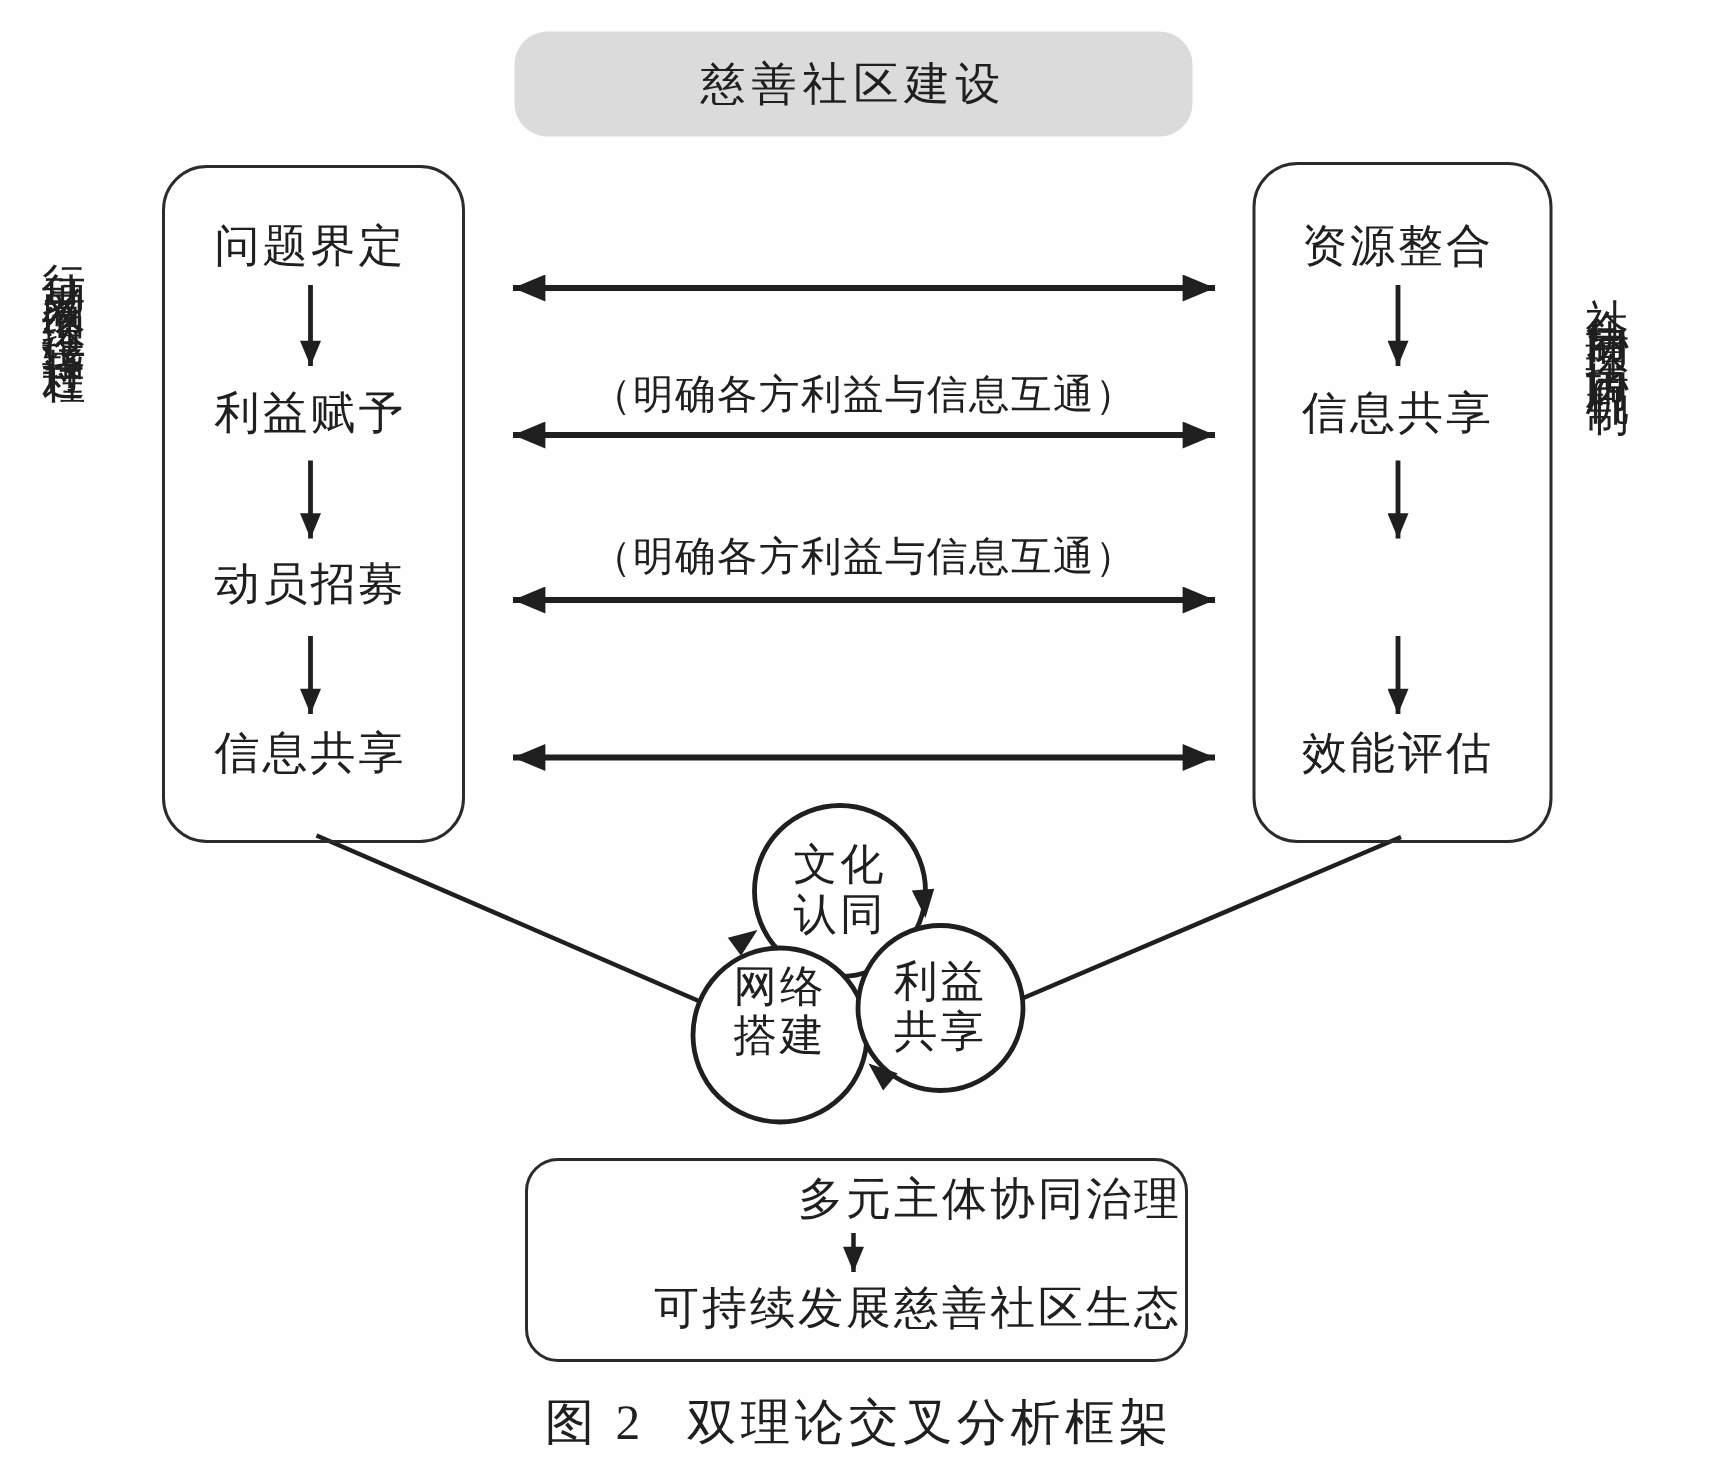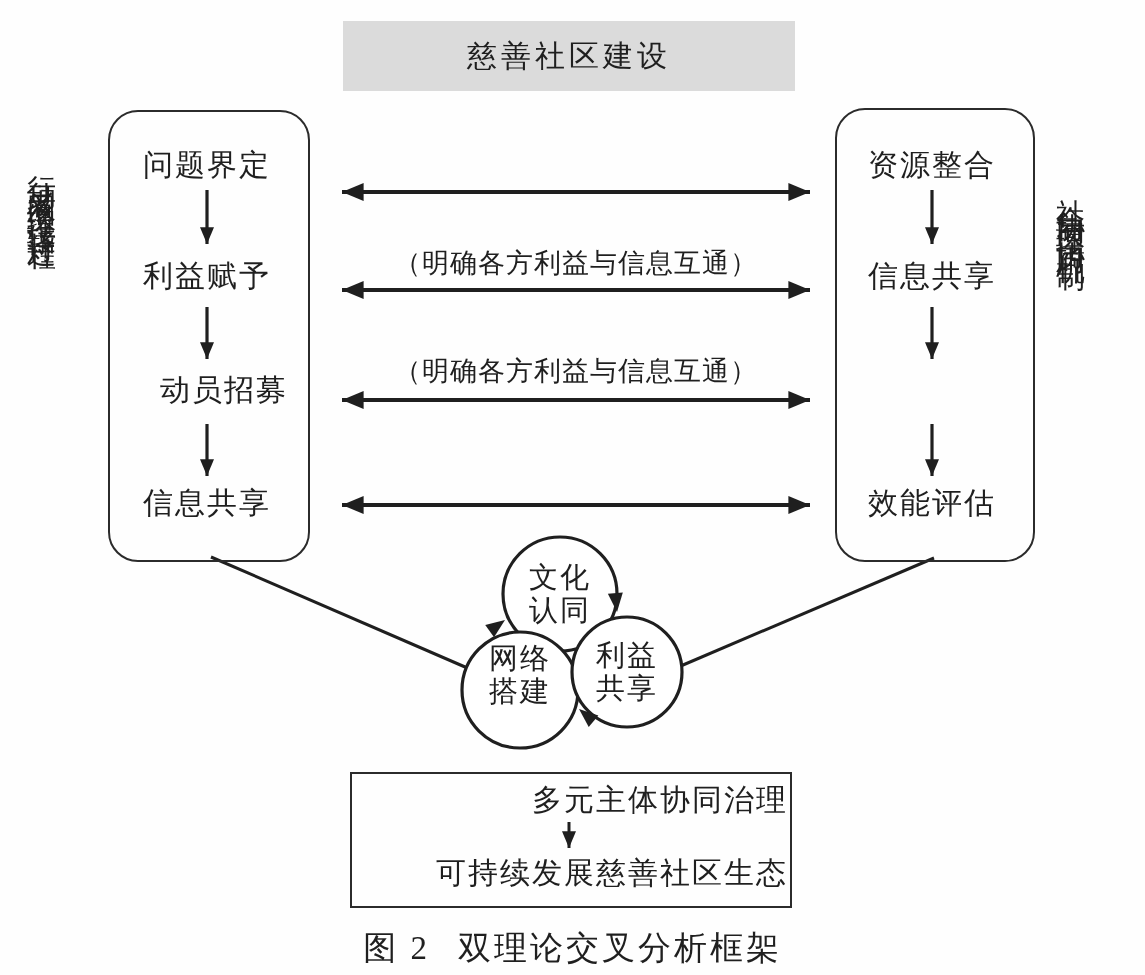--- a/index.html
+++ b/index.html
@@ -5,21 +5,21 @@
   html,body{
     margin:0; padding:0; background:#ffffff;
     font-family:"Liberation Serif","DejaVu Serif",serif;
     color:#1f1f1f;
   }
   .stage{
     position:relative; width:1145px; height:975px;
     background:#fefefe; overflow:hidden;
   }
   .stage > svg{ position:absolute; left:0; top:0; z-index:1; }
-  .abs{ position:absolute; z-index:2; }
+  .abs{ position:absolute; z-index:2;border-radius:22px; }
 
   
   .title-box{
     left:343px; top:21px; width:452px; height:70px;
     background:#dbdbdb; display:flex; align-items:center; justify-content:center;
     font-size:30px; letter-spacing:4px;
   }
 
   
   .v-label{
@@ -34,21 +34,21 @@
     border:2.5px solid #2b2b2b; border-radius:30px; background:transparent;
   }
   .round-box.left{ left:108px; top:110px; width:198px; height:448px; }
   .round-box.right{ left:835px; top:108px; width:196px; height:450px; }
 
   .step{
     width:198px; text-align:center; font-size:30px; line-height:34px; letter-spacing:2px;
   }
   .step.l{ left:108px; }
   .step.r{ left:834px; width:196px; }
-  .row1{ top:148px; } .row2{ top:259px; } .row3{ top:373px;padding-left:17px; } .row4{ top:486px; }
+  .row1{ top:148px; } .row2{ top:259px; } .row3{ top:373px; } .row4{ top:486px; }
 
   
   .bridge{
     left:336px; width:480px; text-align:center;
     font-size:27px; line-height:31px; letter-spacing:1px;
   }
   .b1{ top:143px; } .b2{ top:248px; } .b3{ top:356px; } .b4{ top:462px; }
 
   
   .circle-label{

